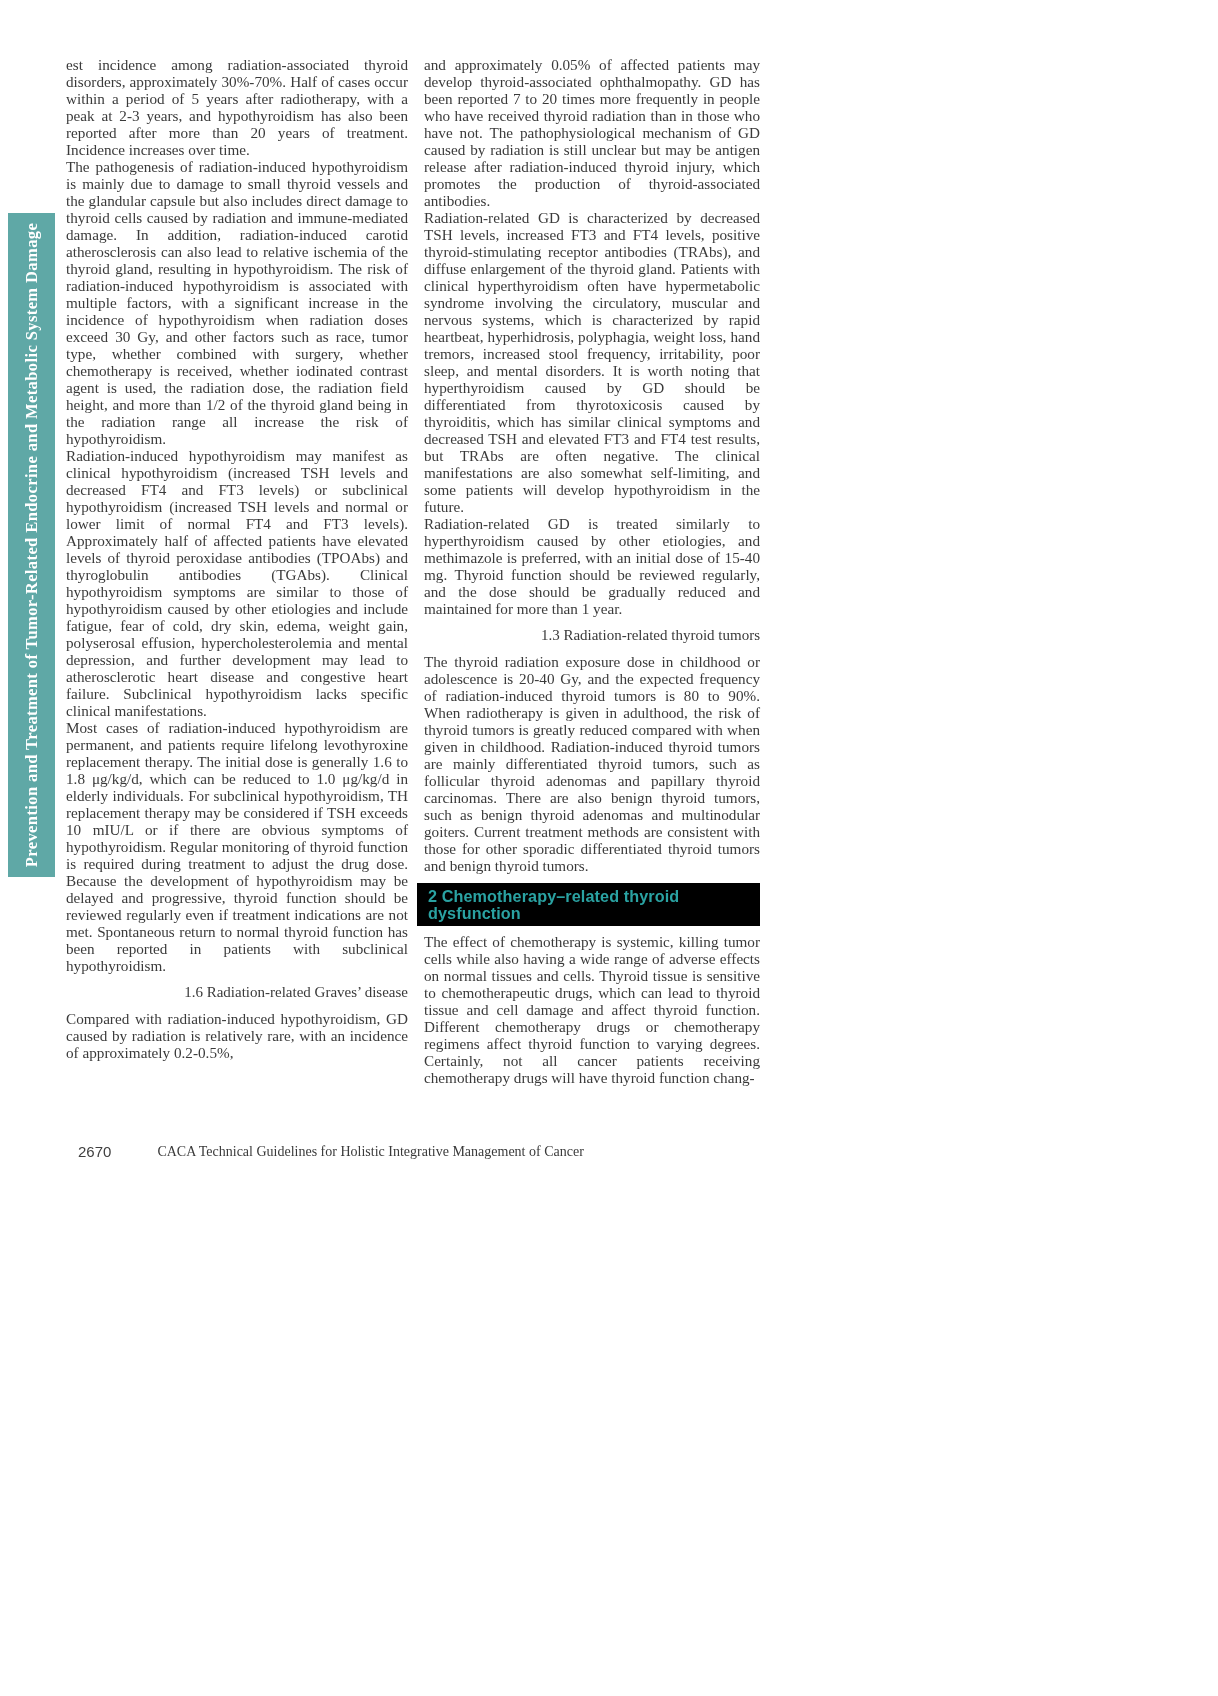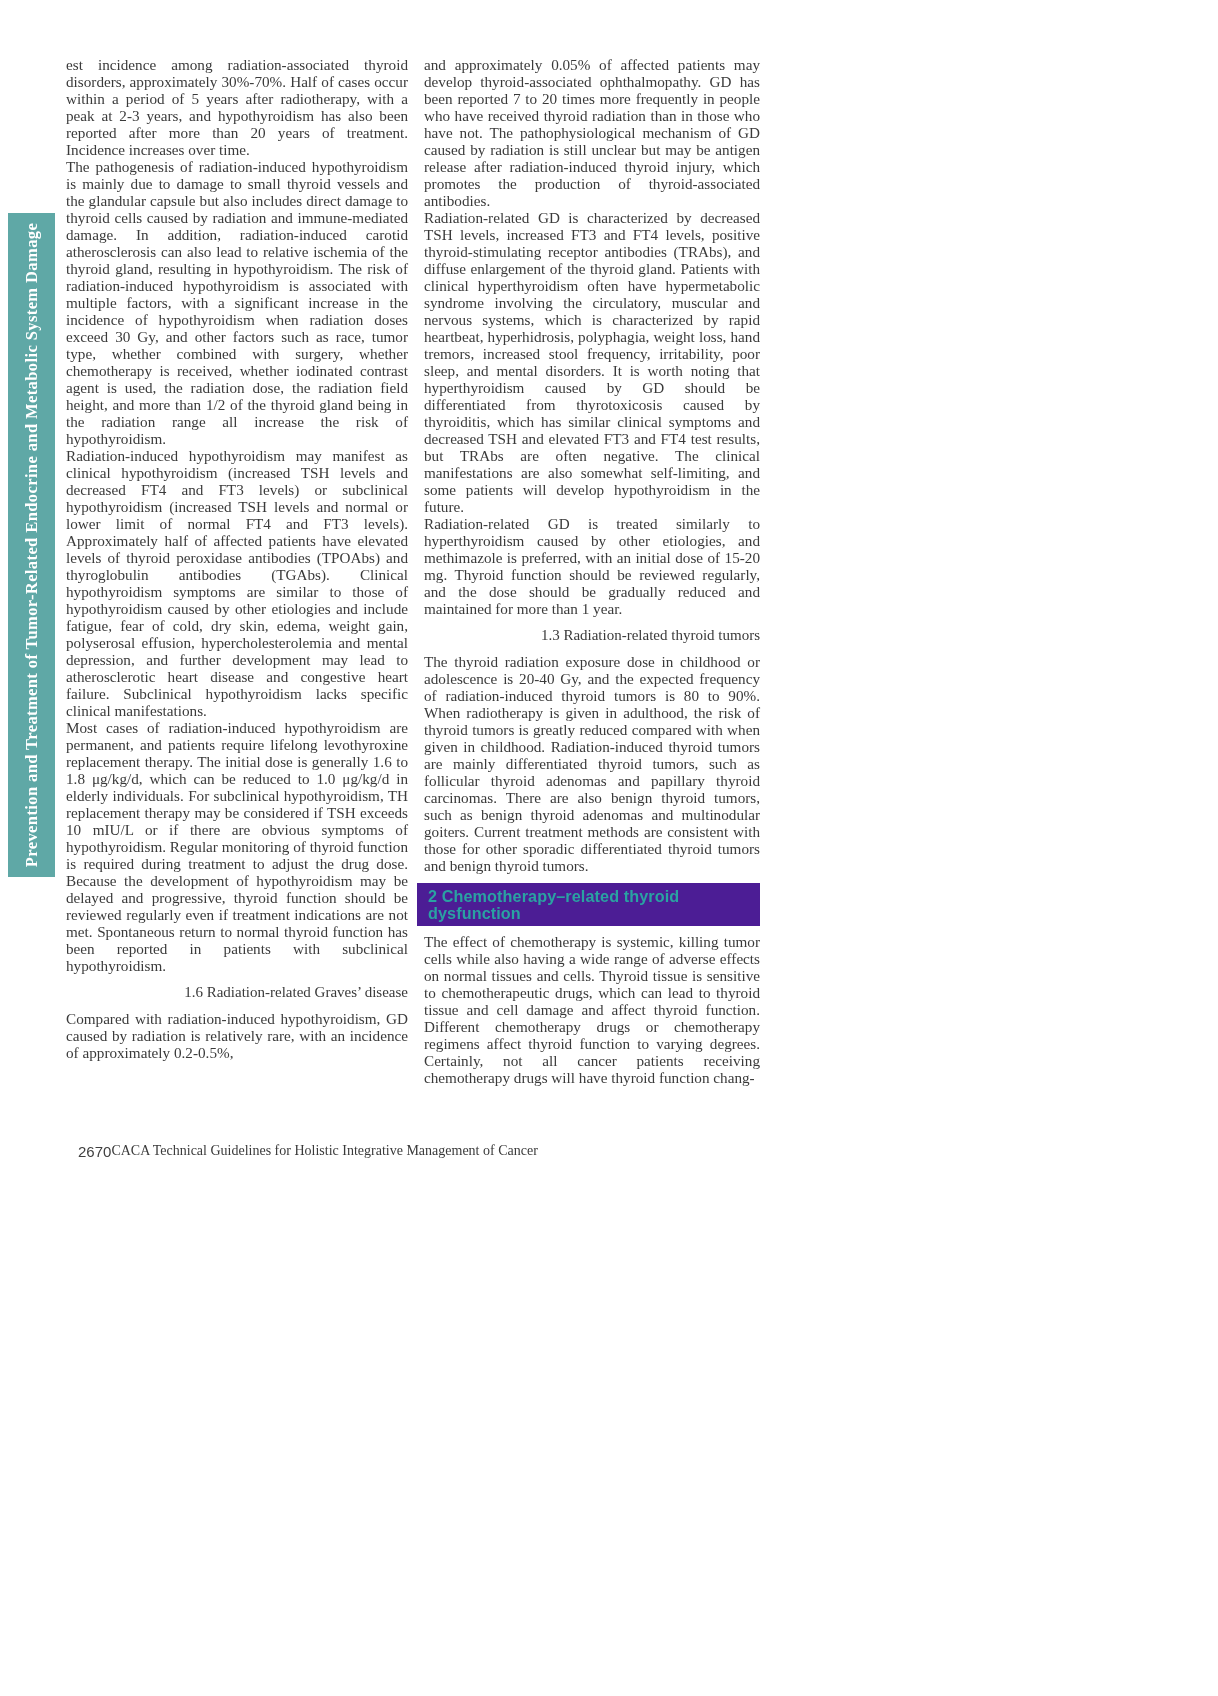--- a/index.html
+++ b/index.html
@@ -49,41 +49,42 @@
   .subhead {
     margin: 10px 0 9px 0;
     font-size: 15px;
     text-align: right;
     color: #3a3a3a;
   }
   .sec2 {
     margin: 9px 0 7px 0;
     padding: 5px 9px 4px 11px;
     margin-left: -7px;
-    background: #4c1d95;
+    background: #000000;
     color: #2aa2a2;
     font-family: "Liberation Sans", sans-serif;
     font-size: 16.2px;
     font-weight: bold;
     text-align: left;
     letter-spacing: 0.1px;
   }
   .footer {
     position: absolute;
     left: 78px; top: 1143px;
     width: 708px;
     display: flex;
-    align-items: flex-start;
+    align-items: center;
   }
   .page-number {
     font-family: "Liberation Sans", sans-serif;
     font-size: 15px;
     color: #3f3f3f;
   }
   .footer-title {
+    margin-left: 46px;
     font-family: "Liberation Serif", serif;
     font-size: 14px;
     color: #3a3a3a;
   }
 </style>
 </head>
 <body>
 
 <div class="page">
 
@@ -96,21 +97,21 @@
     <p class="para">The pathogenesis of radiation-induced hypothyroidism is mainly due to damage to small thyroid vessels and the glandular capsule but also includes direct damage to thyroid cells caused by radiation and immune-mediated damage. In addition, radiation-induced carotid atherosclerosis can also lead to relative ischemia of the thyroid gland, resulting in hypothyroidism. The risk of radiation-induced hypothyroidism is associated with multiple factors, with a significant increase in the incidence of hypothyroidism when radiation doses exceed 30 Gy, and other factors such as race, tumor type, whether combined with surgery, whether chemotherapy is received, whether iodinated contrast agent is used, the radiation dose, the radiation field height, and more than 1/2 of the thyroid gland being in the radiation range all increase the risk of hypothyroidism.</p>
     <p class="para">Radiation-induced hypothyroidism may manifest as clinical hypothyroidism (increased TSH levels and decreased FT4 and FT3 levels) or subclinical hypothyroidism (increased TSH levels and normal or lower limit of normal FT4 and FT3 levels). Approximately half of affected patients have elevated levels of thyroid peroxidase antibodies (TPOAbs) and thyroglobulin antibodies (TGAbs). Clinical hypothyroidism symptoms are similar to those of hypothyroidism caused by other etiologies and include fatigue, fear of cold, dry skin, edema, weight gain, polyserosal effusion, hypercholesterolemia and mental depression, and further development may lead to atherosclerotic heart disease and congestive heart failure. Subclinical hypothyroidism lacks specific clinical manifestations.</p>
     <p class="para">Most cases of radiation-induced hypothyroidism are permanent, and patients require lifelong levothyroxine replacement therapy. The initial dose is generally 1.6 to 1.8 μg/kg/d, which can be reduced to 1.0 μg/kg/d in elderly individuals. For subclinical hypothyroidism, TH replacement therapy may be considered if TSH exceeds 10 mIU/L or if there are obvious symptoms of hypothyroidism. Regular monitoring of thyroid function is required during treatment to adjust the drug dose. Because the development of hypothyroidism may be delayed and progressive, thyroid function should be reviewed regularly even if treatment indications are not met. Spontaneous return to normal thyroid function has been reported in patients with subclinical hypothyroidism.</p>
     <p class="subhead">1.6 Radiation-related Graves’ disease</p>
     <p class="para">Compared with radiation-induced hypothyroidism, GD caused by radiation is relatively rare, with an incidence of approximately 0.2-0.5%,</p>
   </div>
 
   <div class="col col-right">
     <p class="para">and approximately 0.05% of affected patients may develop thyroid-associated ophthalmopathy. GD has been reported 7 to 20 times more frequently in people who have received thyroid radiation than in those who have not. The pathophysiological mechanism of GD caused by radiation is still unclear but may be antigen release after radiation-induced thyroid injury, which promotes the production of thyroid-associated antibodies.</p>
     <p class="para">Radiation-related GD is characterized by decreased TSH levels, increased FT3 and FT4 levels, positive thyroid-stimulating receptor antibodies (TRAbs), and diffuse enlargement of the thyroid gland. Patients with clinical hyperthyroidism often have hypermetabolic syndrome involving the circulatory, muscular and nervous systems, which is characterized by rapid heartbeat, hyperhidrosis, polyphagia, weight loss, hand tremors, increased stool frequency, irritability, poor sleep, and mental disorders. It is worth noting that hyperthyroidism caused by GD should be differentiated from thyrotoxicosis caused by thyroiditis, which has similar clinical symptoms and decreased TSH and elevated FT3 and FT4 test results, but TRAbs are often negative. The clinical manifestations are also somewhat self-limiting, and some patients will develop hypothyroidism in the future.</p>
-    <p class="para">Radiation-related GD is treated similarly to hyperthyroidism caused by other etiologies, and methimazole is preferred, with an initial dose of 15-20 mg. Thyroid function should be reviewed regularly, and the dose should be gradually reduced and maintained for more than 1 year.</p>
+    <p class="para">Radiation-related GD is treated similarly to hyperthyroidism caused by other etiologies, and methimazole is preferred, with an initial dose of 15-40 mg. Thyroid function should be reviewed regularly, and the dose should be gradually reduced and maintained for more than 1 year.</p>
     <p class="subhead">1.3 Radiation-related thyroid tumors</p>
     <p class="para">The thyroid radiation exposure dose in childhood or adolescence is 20-40 Gy, and the expected frequency of radiation-induced thyroid tumors is 80 to 90%. When radiotherapy is given in adulthood, the risk of thyroid tumors is greatly reduced compared with when given in childhood. Radiation-induced thyroid tumors are mainly differentiated thyroid tumors, such as follicular thyroid adenomas and papillary thyroid carcinomas. There are also benign thyroid tumors, such as benign thyroid adenomas and multinodular goiters. Current treatment methods are consistent with those for other sporadic differentiated thyroid tumors and benign thyroid tumors.</p>
     <p class="sec2">2 Chemotherapy–related thyroid dysfunction</p>
     <p class="para">The effect of chemotherapy is systemic, killing tumor cells while also having a wide range of adverse effects on normal tissues and cells. Thyroid tissue is sensitive to chemotherapeutic drugs, which can lead to thyroid tissue and cell damage and affect thyroid function. Different chemotherapy drugs or chemotherapy regimens affect thyroid function to varying degrees. Certainly, not all cancer patients receiving chemotherapy drugs will have thyroid function chang-</p>
   </div>
 
   <div class="footer">
     <span class="page-number">2670</span>
     <span class="footer-title">CACA Technical Guidelines for Holistic Integrative Management of Cancer</span>
   </div>

